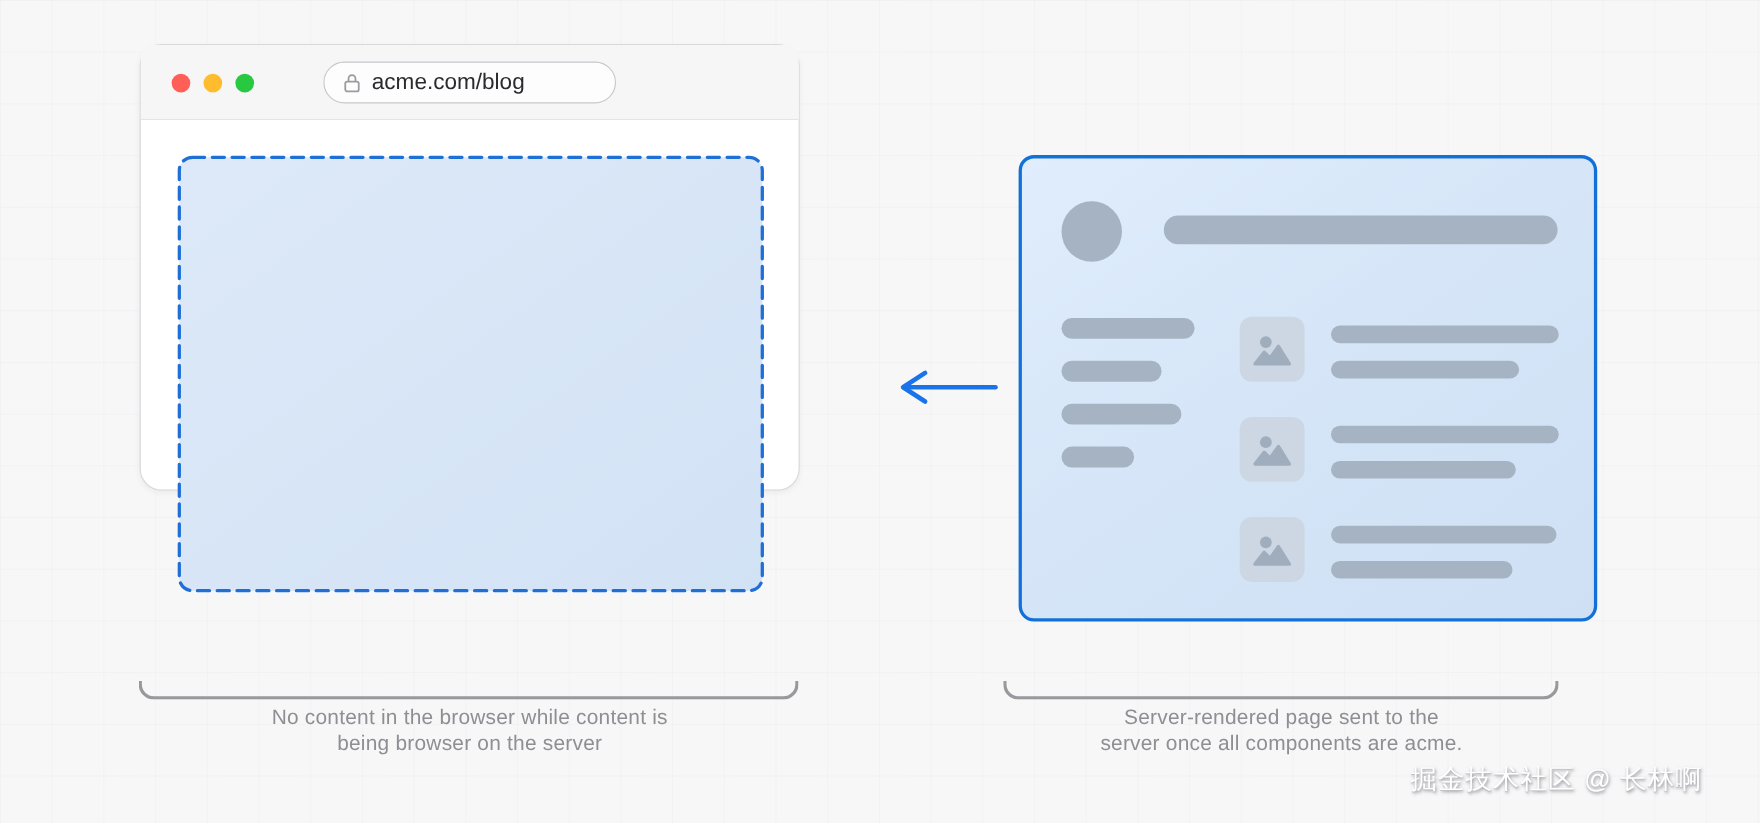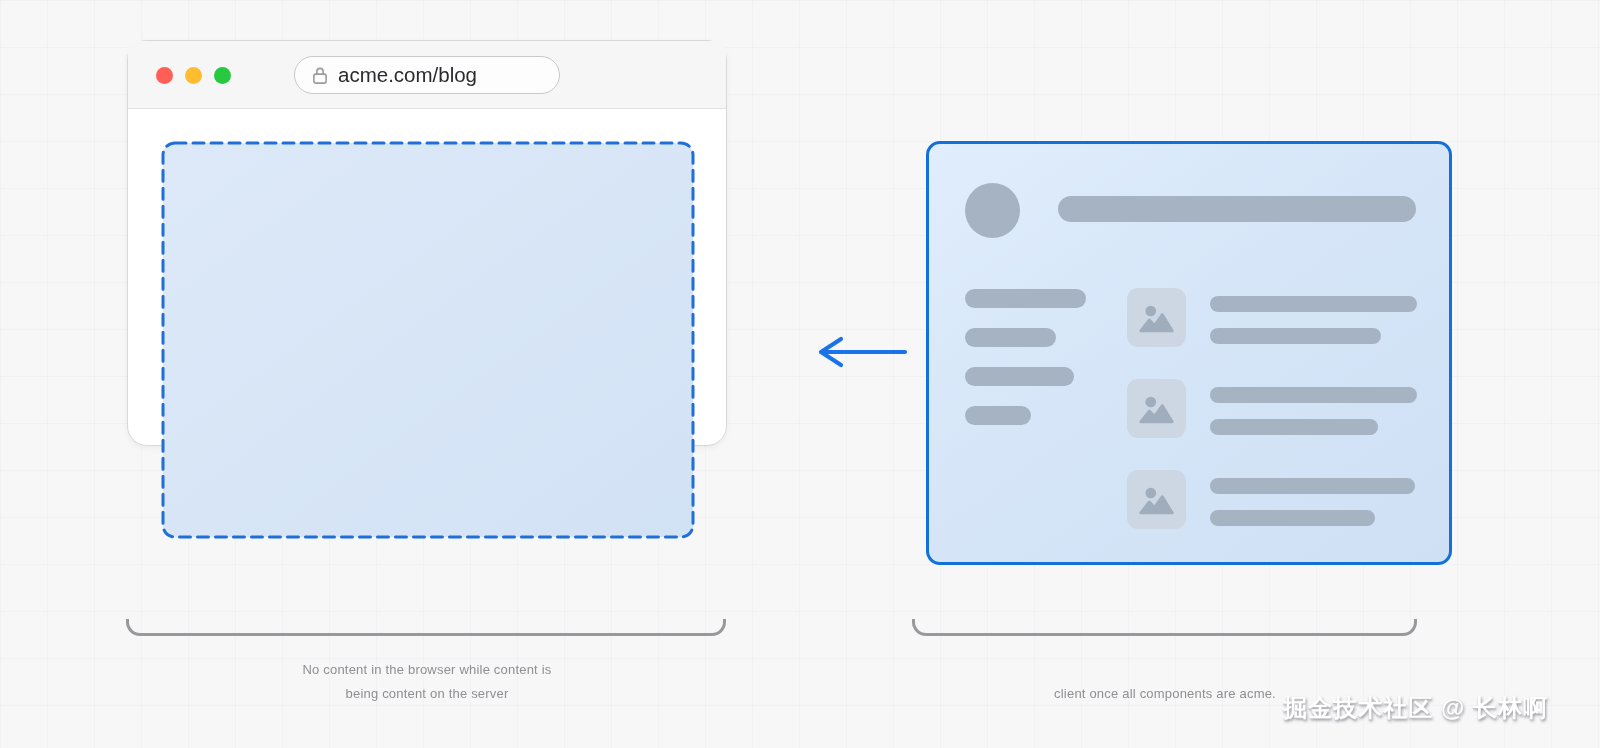--- a/index.html
+++ b/index.html
@@ -73,32 +73,32 @@
   .brace {
     position:absolute; top:619px; height:17px;
     border-left:3px solid var(--brace-gray,#98989d);
     border-right:3px solid var(--brace-gray,#98989d);
     border-bottom:3px solid var(--brace-gray,#98989d);
     border-radius:0 0 14px 14px;
   }
   .brace-left  { left:126px; width:600px; }
   .brace-right { left:912px; width:505px; }
   .caption {
-    position:absolute; top:658px; text-align:center;
-    font-size:13px; line-height:24px; color:var(--caption-gray,#8e8e93);
+    position:absolute; top:641px; text-align:center;
+    font-size:19px; line-height:24px; color:var(--caption-gray,#8e8e93);
     letter-spacing:0.2px;
   }
   .caption-left  { left:127px; width:600px; }
   .caption-right { left:905px; width:520px; }
   .caption b { font-weight:400; color:var(--caption-gray,#8e8e93); }
 
   
   .watermark {
     position:absolute; right:52px; top:692px;
-    font-size:24px; font-weight:700; letter-spacing:1px; color:#ffffff;
+    font-size:24px; font-weight:400; letter-spacing:1px; color:#ffffff;
     text-shadow:0 1px 0 #c0c0c4, 1px 2px 3px rgba(60,60,70,0.55);
     white-space:nowrap;
   }
 </style>
 </head>
 <body>
 
 <div class="stage">
 
   <section class="browser-window">
@@ -181,18 +181,18 @@
             <div class="s-bar" style="width: 205px;"></div>
             <div class="s-bar" style="width: 165px;"></div>
           </div>
         </div>
       </div>
   </section>
 
   <div class="brace brace-left"></div>
   <div class="brace brace-right"></div>
 
-  <p class="caption caption-left"><span>No content in the browser while content is</span><br><span>being content on the server</span></p>
+  <p class="caption caption-left"><span>No content in the browser while content is</span><br><span>being browser on the server</span></p>
 
-  <p class="caption caption-right"><br><span>client once </span><b>all</b><span> components are acme.</span></p>
+  <p class="caption caption-right"><span>Server-rendered page sent to the</span><br><span>server once </span><b>all</b><span> components are acme.</span></p>
 
   <div class="watermark">掘金技术社区 @ 长林啊</div>
 </div>
 
 </body></html>

